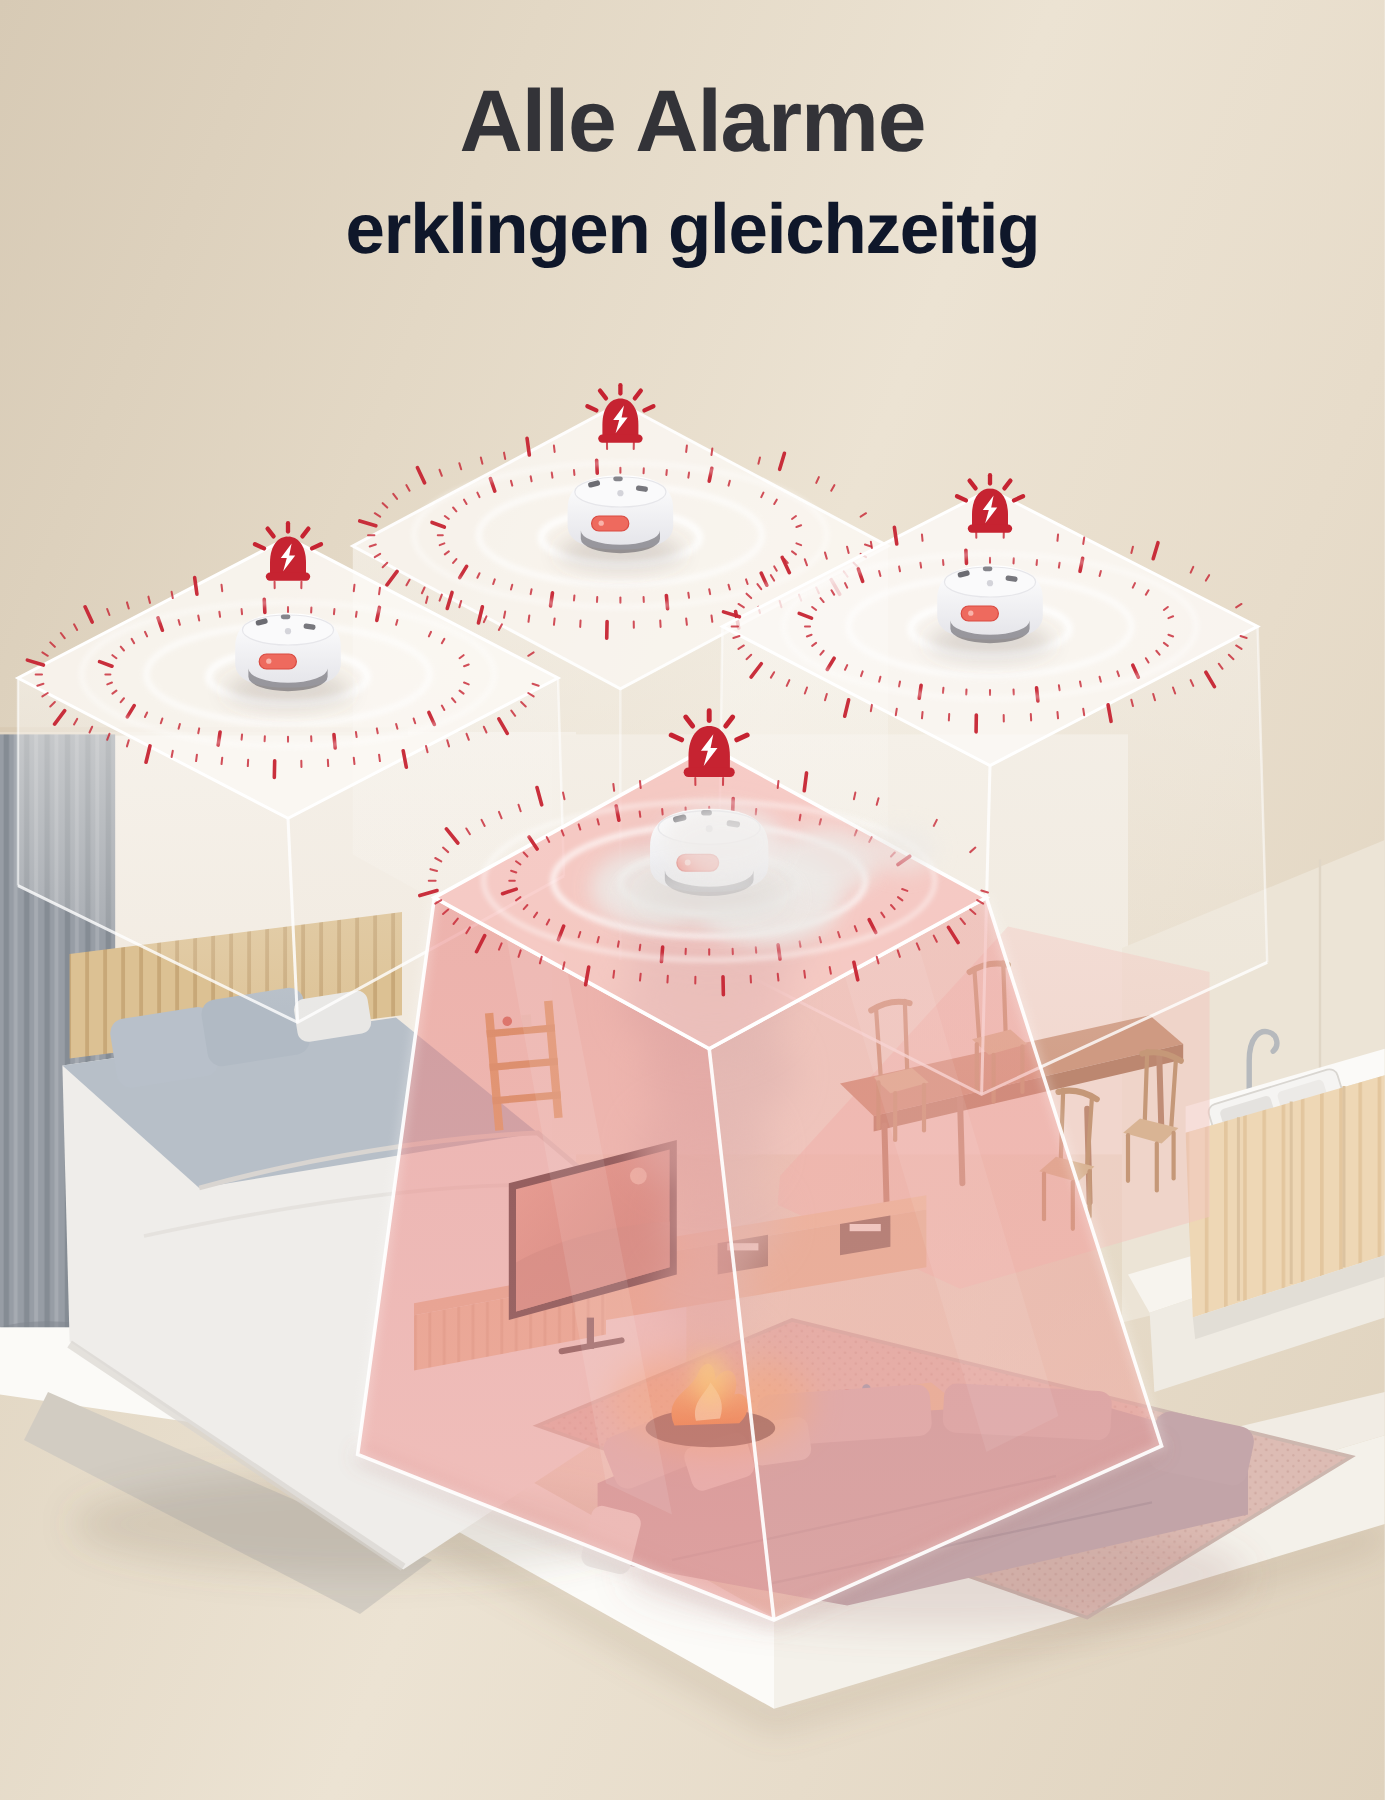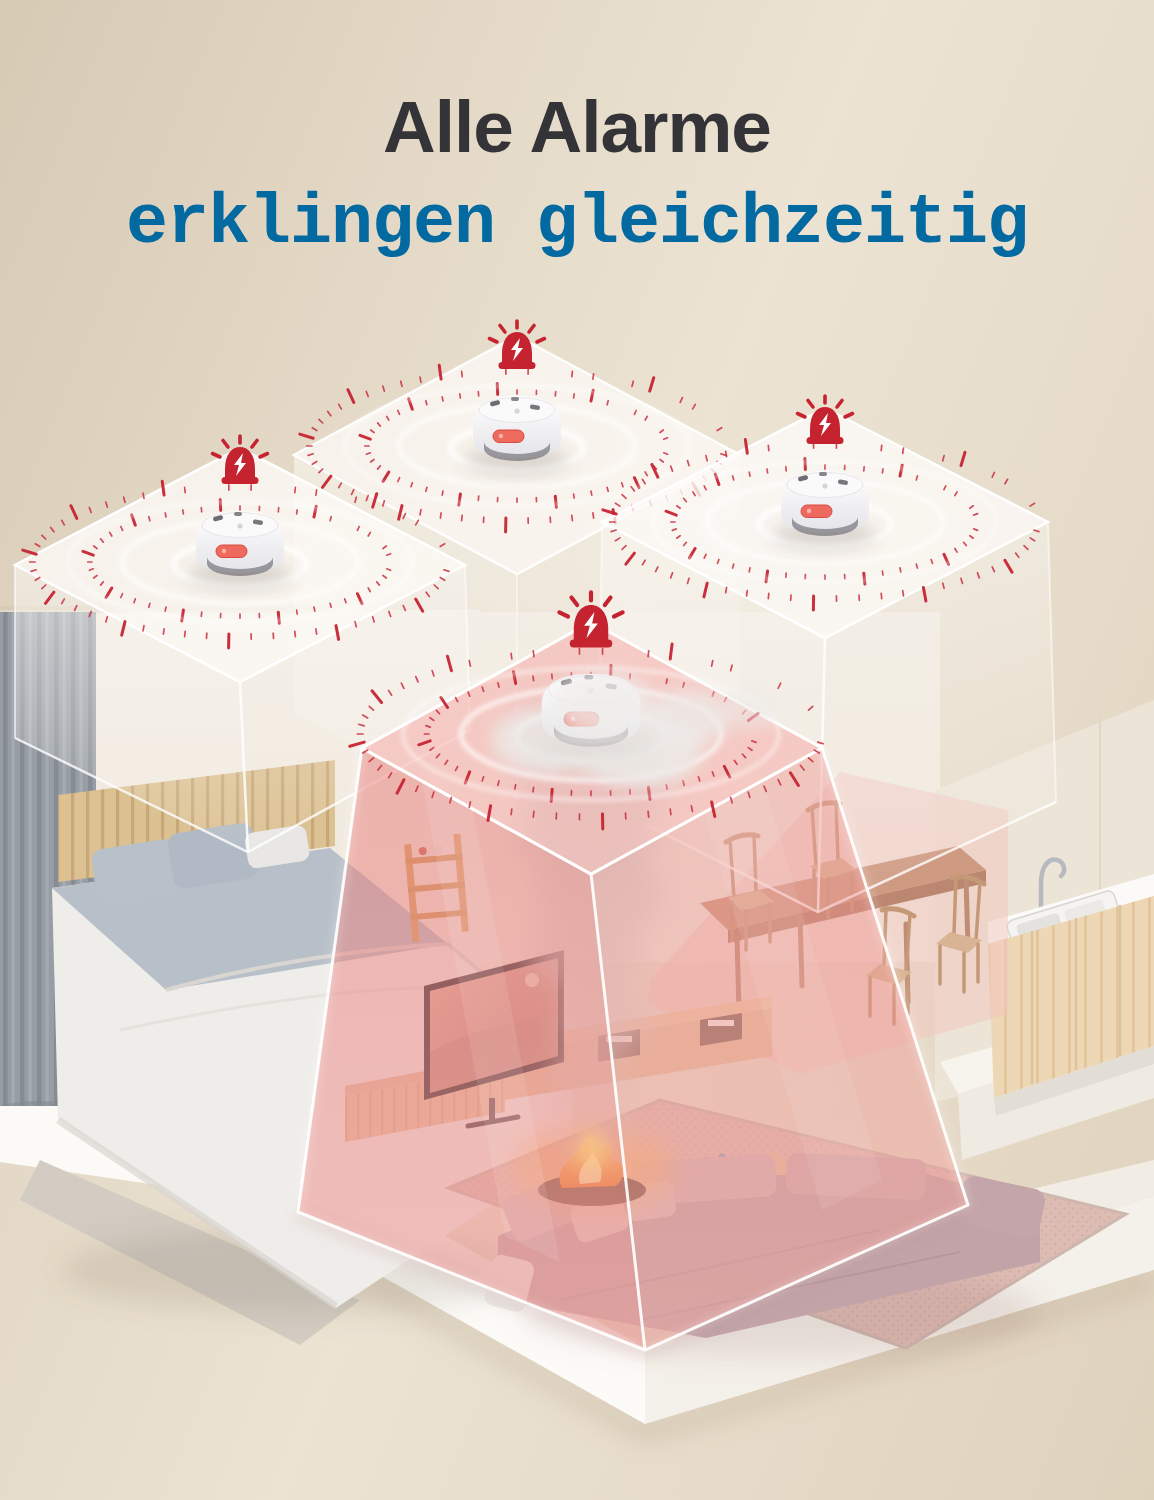--- a/index.html
+++ b/index.html
@@ -1,24 +1,24 @@
 <!DOCTYPE html>
 <html><head>
 <meta charset="utf-8">
 <style>
   html,body{margin:0;padding:0}
   body{
     width:1154px;height:1500px;overflow:hidden;position:relative;
     background:linear-gradient(112deg,#d7cab5 0%,#e3d8c5 26%,#ece3d3 50%,#e7dcca 72%,#dfd2bd 100%);
     font-family:"Liberation Sans",sans-serif;
   }
-  .heading{position:absolute;top:77px;left:0;width:100%;text-align:center;
+  .heading{position:absolute;top:52px;left:0;width:100%;text-align:center;
     font-weight:700;letter-spacing:-1px;line-height:1.36;z-index:5;}
   .heading .l1{display:block;font-size:73px;color:#333338;}
-  .heading .l2{display:block;font-size:70px;color:#0369a1;font-family:Liberation Mono, monospace;}
+  .heading .l2{display:block;font-size:59px;color:#0f172a;}
   svg.scene{position:absolute;top:0;left:0;z-index:1;}
 </style>
 </head>
 <body>
 
 <div class="banner">
 
   <div class="heading">
     <span class="l1">Alle Alarme</span>
     <span class="l2">erklingen gleichzeitig</span>

